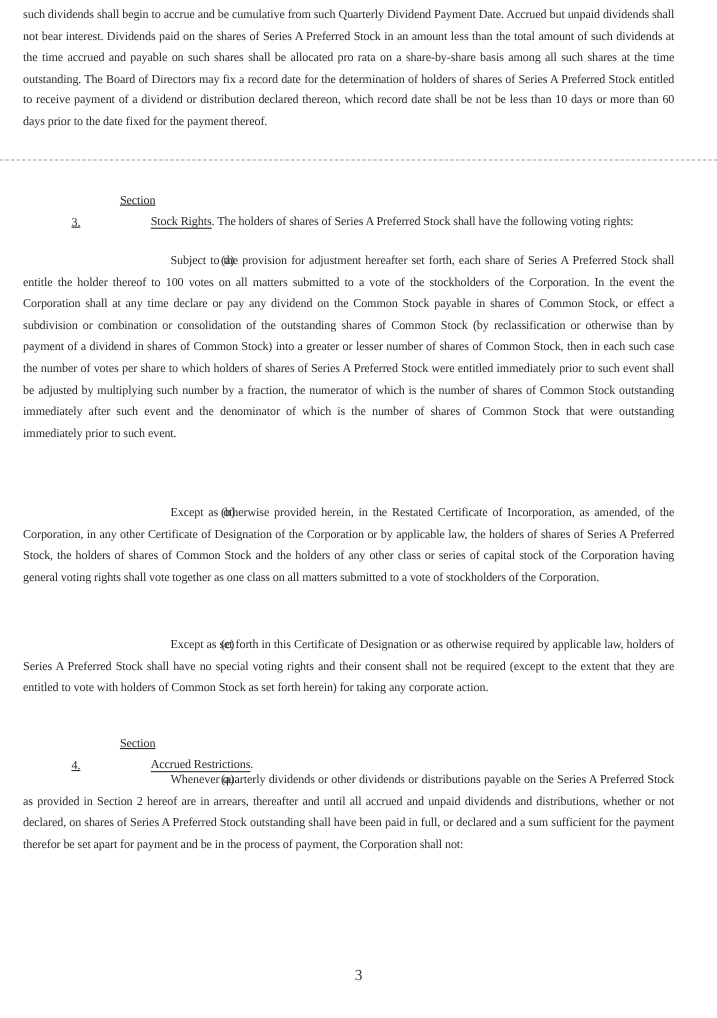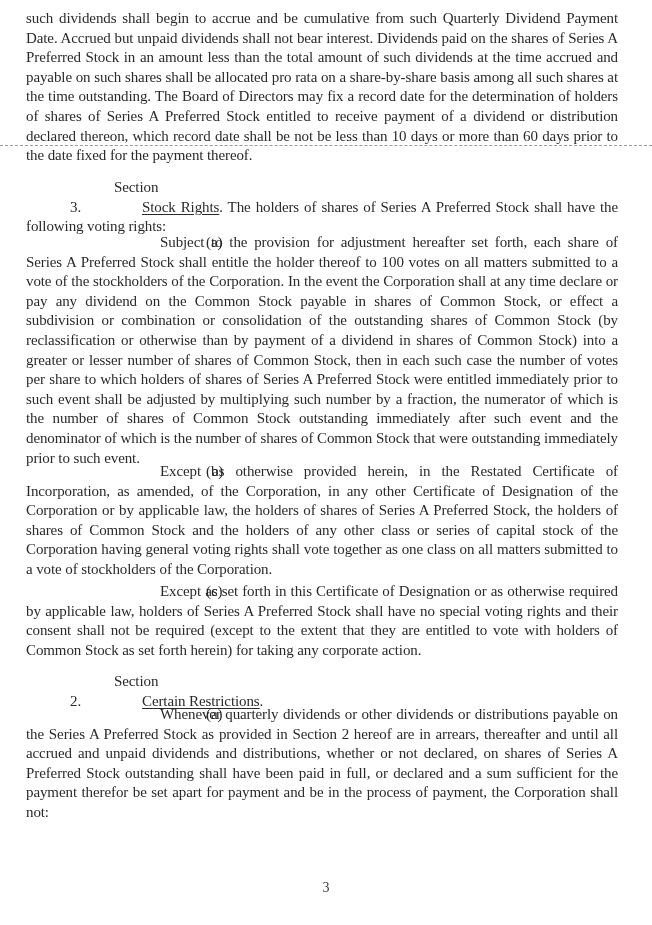--- a/index.html
+++ b/index.html
@@ -15,31 +15,31 @@
       font-family: "Liberation Serif", "DejaVu Serif", serif;
       color: #2a2a2a;
     }
     .page {
       position: absolute;
       left: 21px;
       top: 0;
       width: 592px;
     }
     .para {
-      font-size: 15px;
+      font-size: 11px;
       line-height: 19.6px;
       text-align: justify;
       text-align-last: left;
-      margin: 5px;
+      margin: 0;
       letter-spacing: -0.1px;
     }
     .indent-sub { text-indent: 90px; }
     .indent-sec { text-indent: 44px; }
     .label { display: inline-block; width: 44px; }
-    .sec-label { display: inline-block; width: 72px; }
+    .sec-label { display: inline-block; width: 72px; text-decoration: underline; }
     .u { text-decoration: underline; text-underline-offset: 2px; }
     .dash-line {
       position: absolute;
       left: 0;
       top: 145px;
       width: 652px;
       height: 0;
       border-top: 1px dashed #9a9a9a;
     }
     .page-number {
@@ -62,19 +62,19 @@
   <p class="para" style="position:absolute; top:4px; width:592px;">such dividends shall begin to accrue and be cumulative from such Quarterly Dividend Payment Date.  Accrued but unpaid dividends shall not bear interest.  Dividends paid on the shares of Series A Preferred Stock in an amount less than the total amount of such dividends at the time accrued and payable on such shares shall be allocated pro rata on a share-by-share basis among all such shares at the time outstanding.  The Board of Directors may fix a record date for the determination of holders of shares of Series A Preferred Stock entitled to receive payment of a dividend or distribution declared thereon, which record date shall be not be less than 10 days or more than 60 days prior to the date fixed for the payment thereof.</p>
 
   <p class="para indent-sec" style="position:absolute; top:173px; width:592px;"><span class="sec-label">Section 3.</span><span class="u">Stock Rights</span><span>.  The holders of shares of Series A Preferred Stock shall have the following voting rights:</span></p>
 
   <p class="para indent-sub" style="position:absolute; top:228px; width:592px;"><span class="label">(a)</span><span>Subject to the provision for adjustment hereafter set forth, each share of Series A Preferred Stock shall entitle the holder thereof to 100 votes on all matters submitted to a vote of the stockholders of the Corporation.  In the event the Corporation shall at any time declare or pay any dividend on the Common Stock payable in shares of Common Stock, or effect a subdivision or combination or consolidation of the outstanding shares of Common Stock (by reclassification or otherwise than by payment of a dividend in shares of Common Stock) into a greater or lesser number of shares of Common Stock, then in each such case the number of votes per share to which holders of shares of Series A Preferred Stock were entitled immediately prior to such event shall be adjusted by multiplying such number by a fraction, the numerator of which is the number of shares of Common Stock outstanding immediately after such event and the denominator of which is the number of shares of Common Stock that were outstanding immediately prior to such event.</span></p>
 
   <p class="para indent-sub" style="position:absolute; top:457px; width:592px;"><span class="label">(b)</span><span>Except as otherwise provided herein, in the Restated Certificate of Incorporation, as amended, of the Corporation, in any other Certificate of Designation of the Corporation or by applicable law, the holders of shares of Series A Preferred Stock, the holders of shares of Common Stock and the holders of any other class or series of capital stock of the Corporation having general voting rights shall vote together as one class on all matters submitted to a vote of stockholders of the Corporation.</span></p>
 
   <p class="para indent-sub" style="position:absolute; top:577px; width:592px;"><span class="label">(c)</span><span>Except as set forth in this Certificate of Designation or as otherwise required by applicable law, holders of Series A Preferred Stock shall have no special voting rights and their consent shall not be required (except to the extent that they are entitled to vote with holders of Common Stock as set forth herein) for taking any corporate action.</span></p>
 
-  <p class="para indent-sec" style="position:absolute; top:667px; width:592px;"><span class="sec-label">Section 2.</span><span class="u">Certain Restrictions</span><span>.</span></p>
+  <p class="para indent-sec" style="position:absolute; top:667px; width:592px;"><span class="sec-label">Section 4.</span><span class="u">Accrued Restrictions</span><span>.</span></p>
 
   <p class="para indent-sub" style="position:absolute; top:700px; width:592px;"><span class="label">(a)</span><span>Whenever quarterly dividends or other dividends or distributions payable on the Series A Preferred Stock as provided in Section 2 hereof are in arrears, thereafter and until all accrued and unpaid dividends and distributions, whether or not declared, on shares of Series A Preferred Stock outstanding shall have been paid in full, or declared and a sum sufficient for the payment therefor be set apart for payment and be in the process of payment, the Corporation shall not:</span></p>
 
 </div>
 
 <div class="page-number">3</div>
 
 </body></html>

